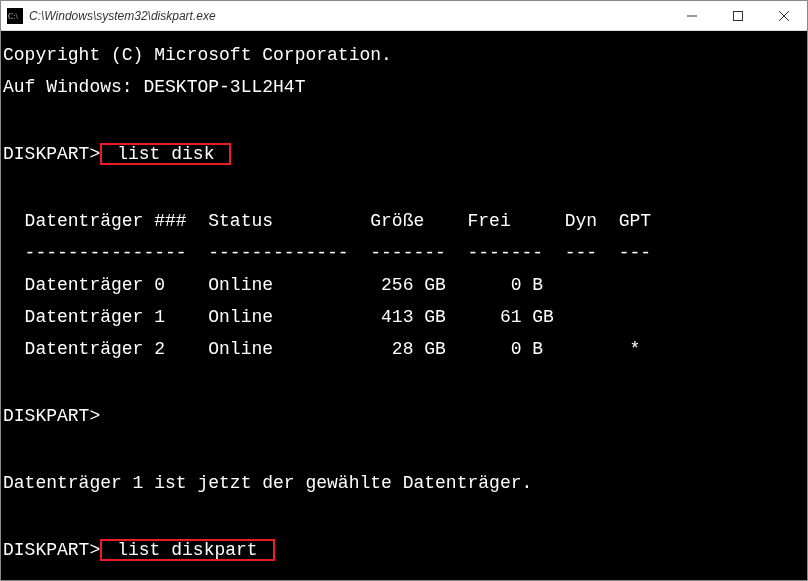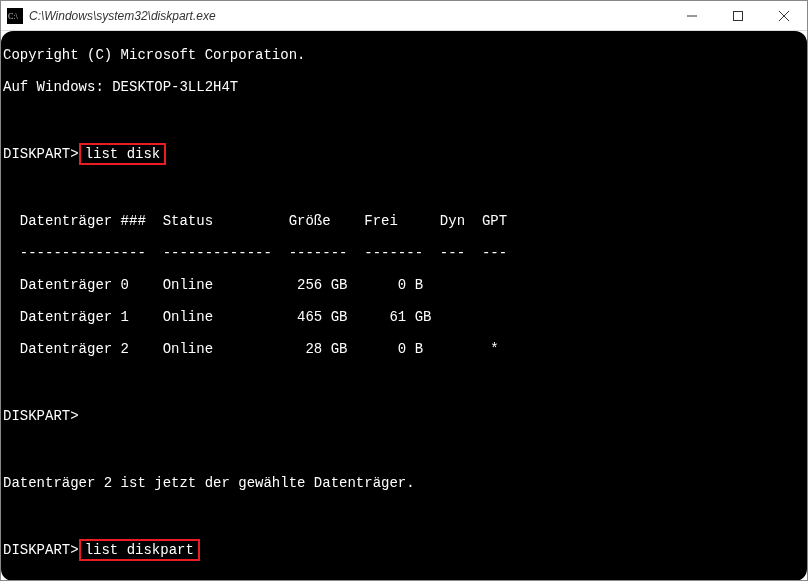--- a/index.html
+++ b/index.html
@@ -54,39 +54,38 @@
       font-size: 10px;
       color: #333;
     }
     .titlebar-btn svg {
       width: 10px;
       height: 10px;
     }
     .terminal {
       background: #000;
       color: #fff;
-      font-size: 14px;
+      font-size: 18px;
       line-height: 16px;
       padding: 0 2px;
       height: 550px;
       white-space: pre;
       letter-spacing: 0;
       position: relative;
-      border-radius: 12px;
     }
     .line {
       height: 16px;
       white-space: pre;
     }
     .prompt {
       display: inline;
     }
     .cmd-highlight {
       border: 2px solid #ed1c24;
-      padding: 2px 4px;
+      padding: 2px 15px;
       display: inline-block;
       margin: 2px 0;
       line-height: 14px;
       vertical-align: top;
     }
     .promptline {
       display: flex;
       align-items: center;
       height: 22px;
     }
@@ -124,26 +123,26 @@
 
 <div class="terminal">
 <div class="line">Copyright (C) Microsoft Corporation.</div>
 <div class="line">Auf Windows: DESKTOP-3LL2H4T</div>
 <div class="line"></div>
 <div class="promptline"><span class="prompt">DISKPART&gt;</span> <span class="cmd-highlight">list disk</span></div>
 <div class="line"></div>
 <div class="line">  Datenträger ###  Status         Größe    Frei     Dyn  GPT</div>
 <div class="line">  ---------------  -------------  -------  -------  ---  ---</div>
 <div class="line">  Datenträger 0    Online          256 GB      0 B</div>
-<div class="line">  Datenträger 1    Online          465 GB     61 GB</div>
+<div class="line">  Datenträger 1    Online          413 GB     61 GB</div>
 <div class="line">  Datenträger 2    Online           28 GB      0 B        *</div>
 <div class="line"></div>
 <div class="promptline"><span class="prompt">DISKPART&gt;</span> </div>
 <div class="line"></div>
-<div class="line">Datenträger 2 ist jetzt der gewählte Datenträger.</div>
+<div class="line">Datenträger 1 ist jetzt der gewählte Datenträger.</div>
 <div class="line"></div>
 <div class="promptline"><span class="prompt">DISKPART&gt;</span> <span class="cmd-highlight">list diskpart</span></div>
 <div class="line"></div>
 
 
 
 
 
 
 

